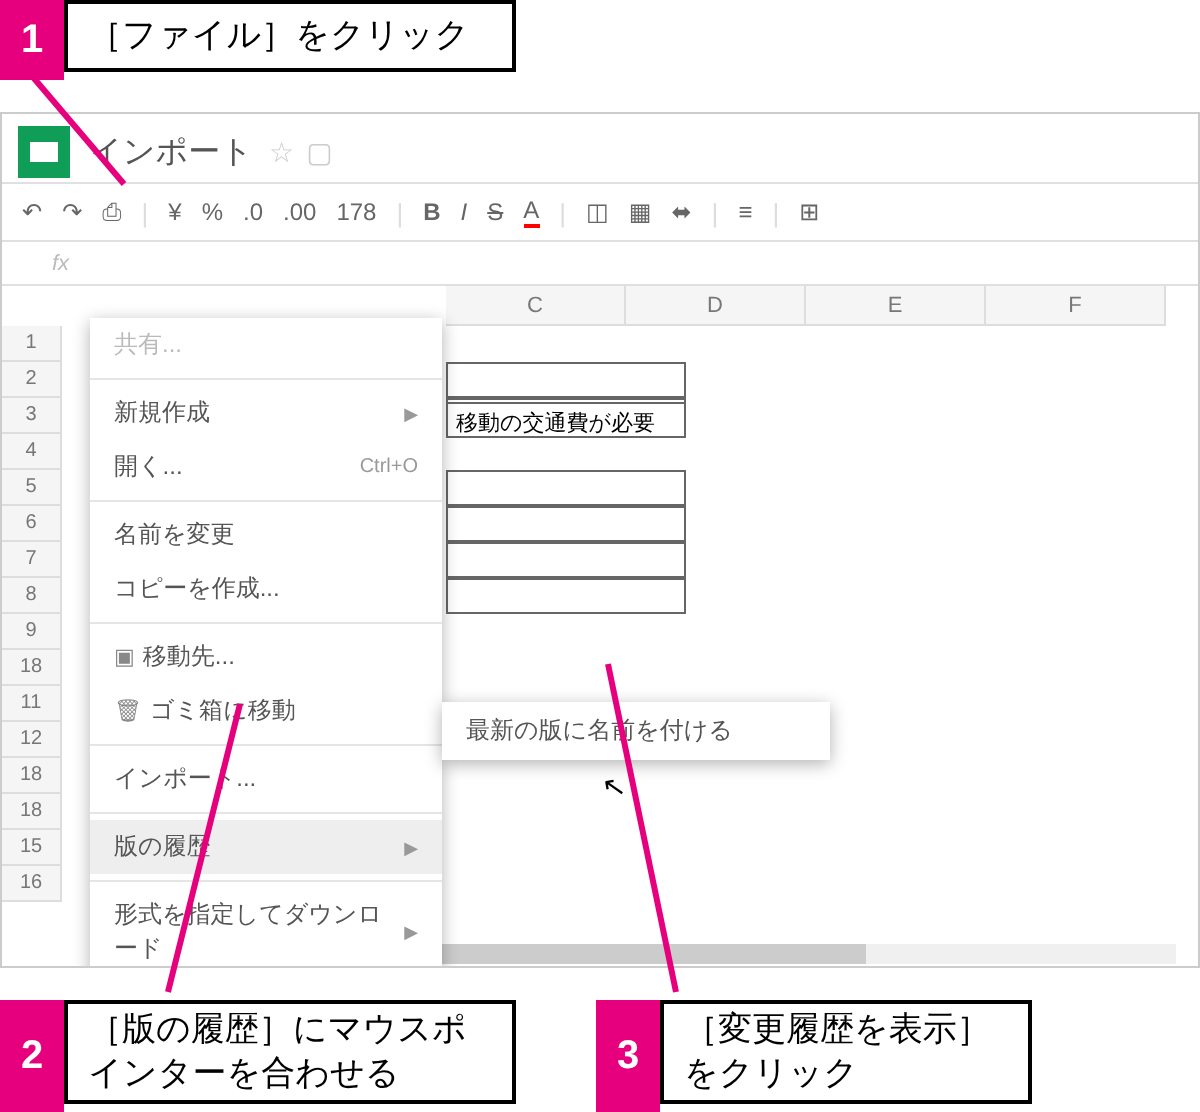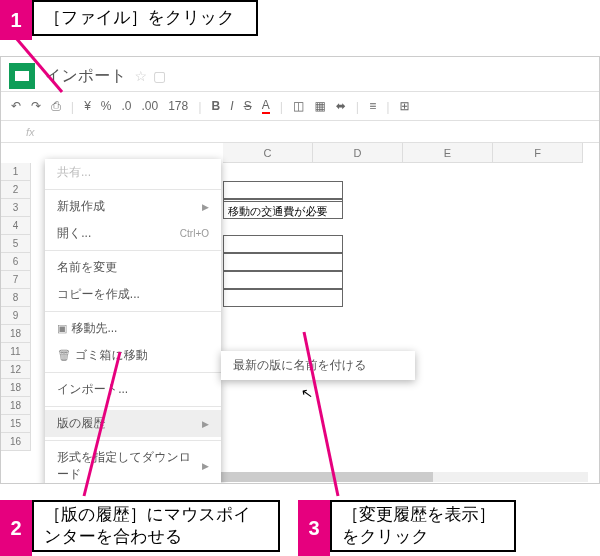--- a/index.html
+++ b/index.html
@@ -8,21 +8,21 @@
 .annot{position:absolute;display:flex;align-items:stretch;z-index:100}
 .annot-num{background:#e6007e;color:#fff;font-size:20px;font-weight:bold;display:flex;align-items:center;justify-content:center;width:32px}
 .annot-txt{background:#fff;border:2px solid #000;padding:4px 10px;font-size:17px;line-height:1.3;display:flex;align-items:center}
 
 .annot1{top:0;left:0}
 .annot1 .annot-txt{width:226px;height:36px}
 .annot1 .annot-num{height:40px}
 
 .annot2{bottom:0;left:0}
 .annot2 .annot-num{height:56px}
-.annot2 .annot-txt{width:248px;height:52px}
+.annot2 .annot-txt{width:226px;height:52px}
 
 .annot3{bottom:0;left:298px}
 .annot3 .annot-num{height:56px}
 .annot3 .annot-txt{width:186px;height:52px}
 
 .app{position:absolute;top:56px;left:0;right:0;bottom:72px;border:1px solid #ccc;background:#fff;overflow:hidden}
 
 .titlebar{display:flex;align-items:center;padding:6px 8px 2px 8px}
 .sheets-icon{width:26px;height:26px;background:#0f9d58;display:flex;align-items:center;justify-content:center;margin-right:10px}
 .sheets-icon::after{content:"";width:14px;height:10px;background:#fff}

